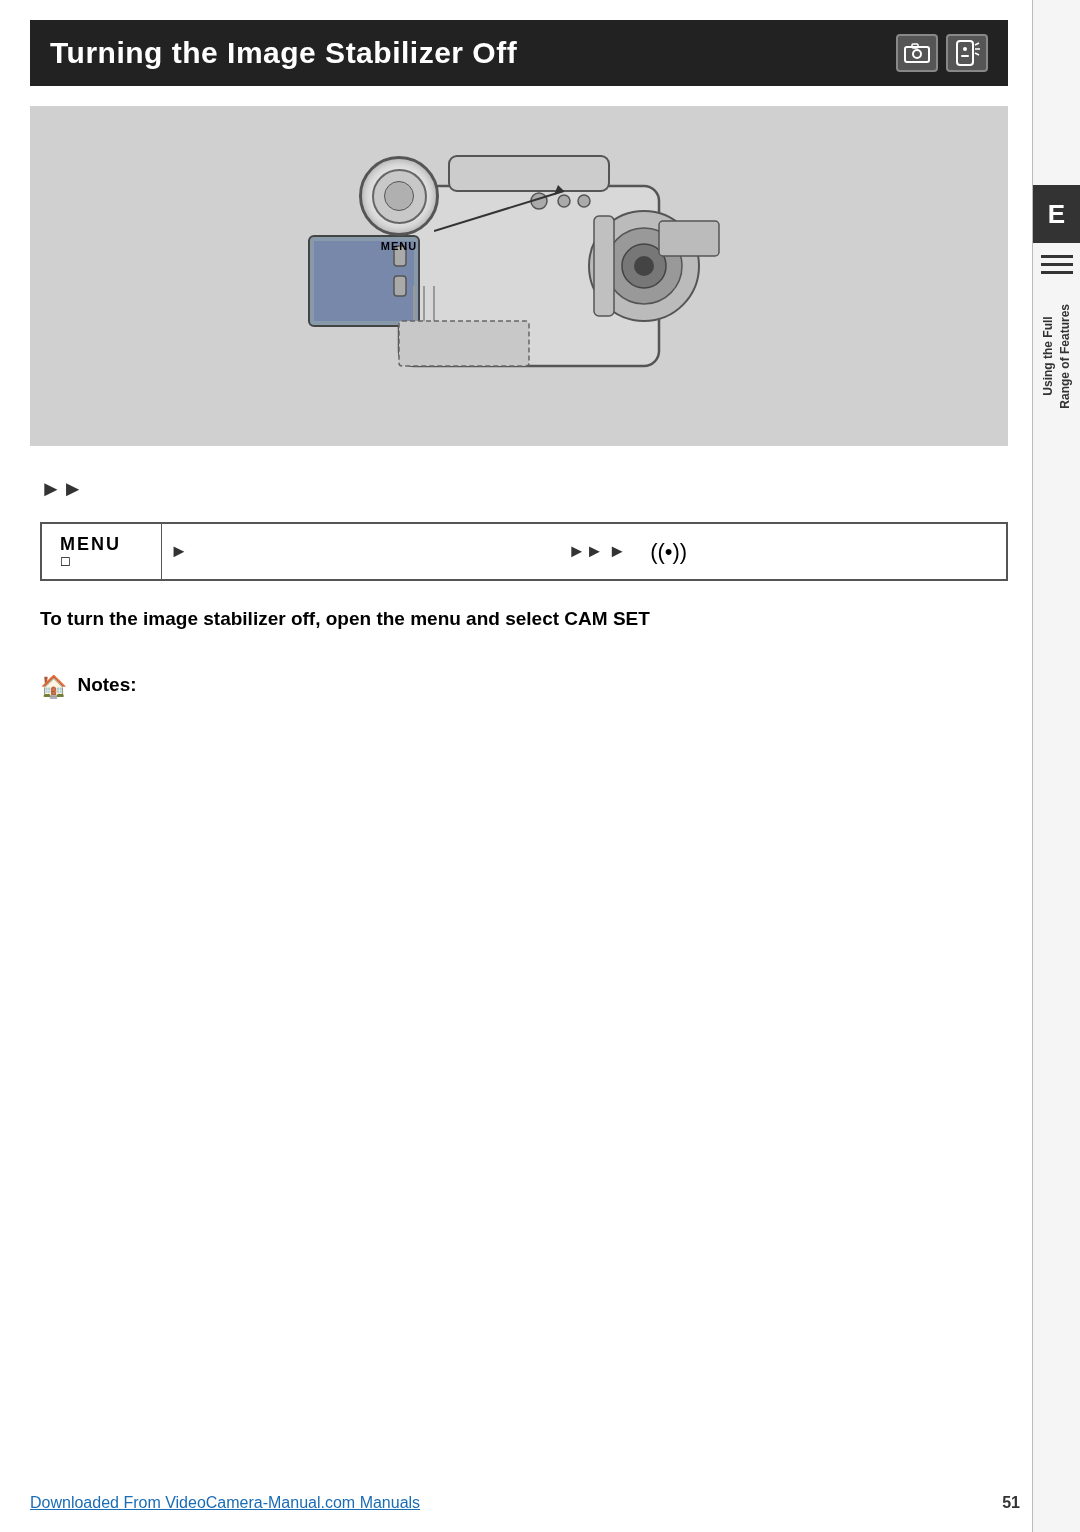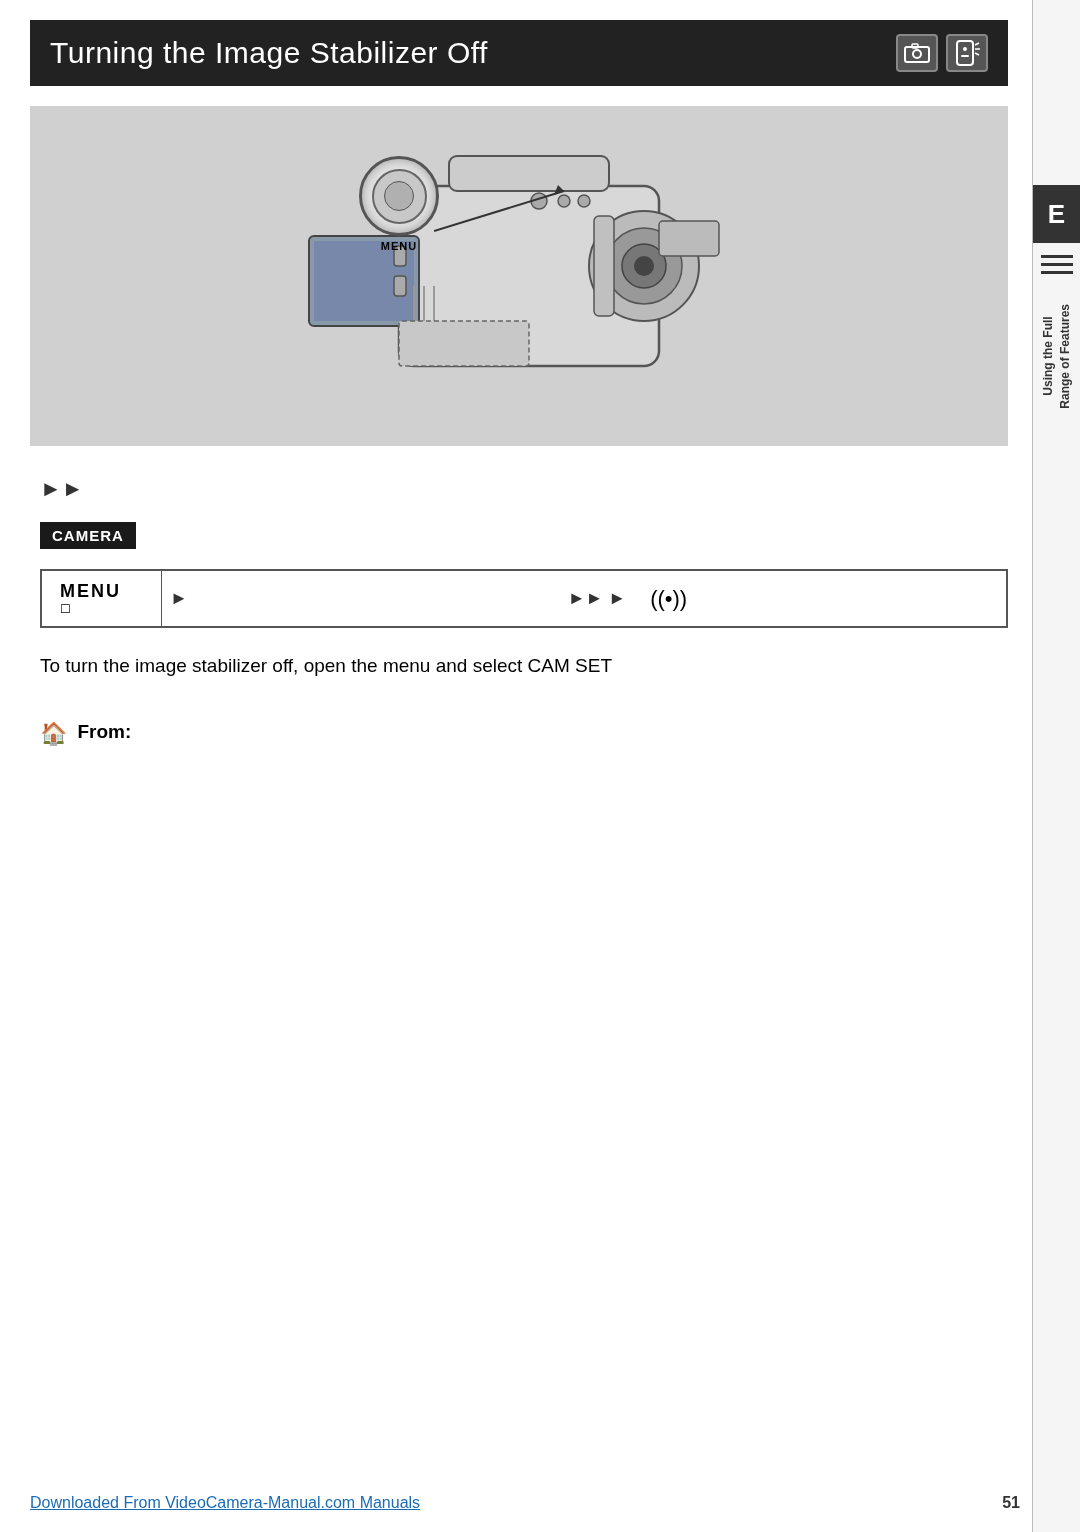--- a/index.html
+++ b/index.html
@@ -33,21 +33,21 @@
       color: white;
       padding: 14px 20px;
       display: flex;
       align-items: center;
       justify-content: space-between;
       margin-right: 12px;
     }
 
     .title-text {
       font-size: 30px;
-      font-weight: normal;
+      font-weight: bold;
       color: white;
       letter-spacing: 0.5px;
       text-align: right;
     }
 
     .title-icons {
       display: flex;
       gap: 8px;
       align-items: center;
     }
@@ -192,21 +192,21 @@
     .stabilizer-icon {
       font-size: 22px;
     }
 
     
     .instruction-text {
       margin-top: 24px;
       margin-left: 10px;
       margin-right: 20px;
       font-size: 19px;
-      font-weight: normal;
+      font-weight: bold;
       line-height: 1.5;
     }
 
     
     .notes-section {
       margin-top: 40px;
       margin-left: 10px;
       display: flex;
       align-items: flex-start;
       gap: 10px;
@@ -401,23 +401,20 @@
 
           <rect x="315" y="90" width="20" height="100" rx="5" fill="#c0c0c0" stroke="#555" stroke-width="1.5"></rect>
         </svg>
       </div>
     </div>
 
     <div class="breadcrumb-area">
       <span class="breadcrumb-arrow">►►</span>
     </div>
 
-    <div>
-      <span class="camera-badge">CAMERA</span>
-    </div>
 
     <div class="menu-flow">
       <div class="menu-flow-cell">
         <span class="menu-flow-label">MENU</span>
         <span class="menu-flow-sub">☐</span>
       </div>
       <span class="menu-flow-arrow">►</span>
       <div class="menu-flow-center">
         <span style="font-size:14px;"></span>
       </div>
@@ -426,21 +423,21 @@
         <span class="stabilizer-icon">((•))</span>
       </div>
     </div>
 
     <div class="instruction-text">
       <p>To turn the image stabilizer off, open the menu and select CAM SET</p>
     </div>
 
     <div class="notes-section">
       <span class="notes-icon">🏠</span>
-      <span class="notes-label">From:</span>
+      <span class="notes-label">Notes:</span>
     </div>
 
   </div>
 
   <div class="page-footer">
     <a class="footer-link" href="#">Downloaded From VideoCamera-Manual.com Manuals</a>
     <span class="page-number">51</span>
   </div>
 
 </div>

